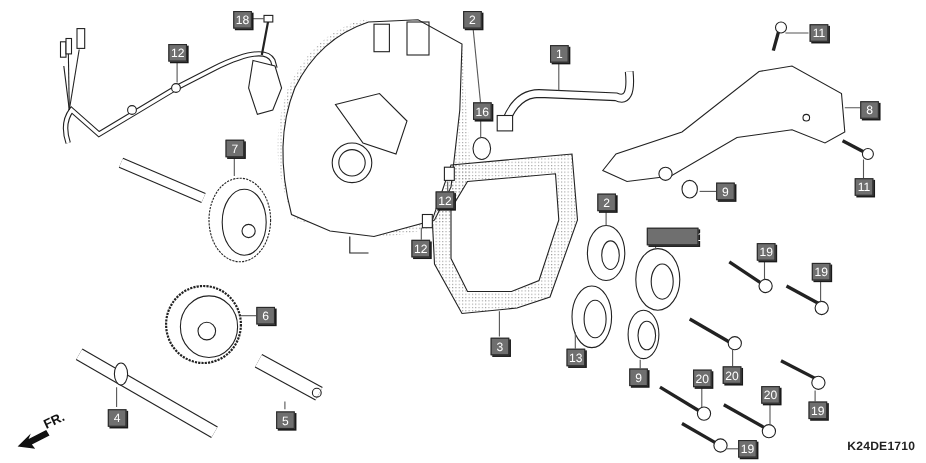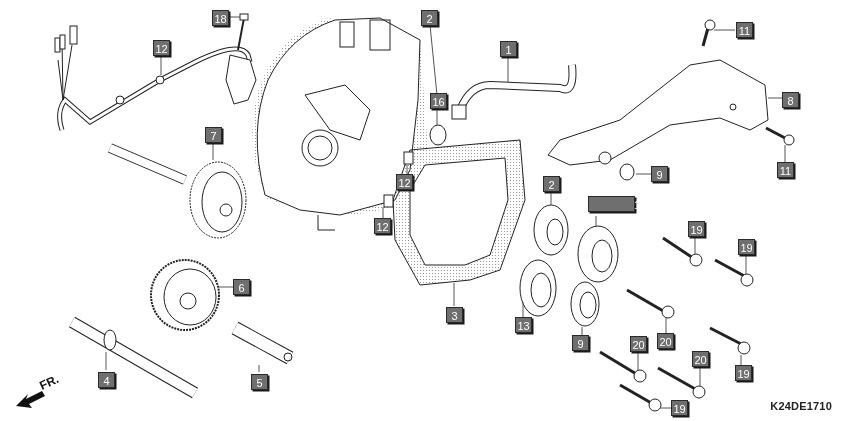--- a/index.html
+++ b/index.html
@@ -177,21 +177,21 @@
   <div class="callout" style="left:421px;top:10px;">2</div>
   <div class="callout" style="left:430px;top:93px;">16</div>
   <div class="callout" style="left:500px;top:41px;">1</div>
   <div class="callout" style="left:736px;top:22px;">11</div>
   <div class="callout" style="left:782px;top:92px;">8</div>
   <div class="callout" style="left:777px;top:162px;">11</div>
   <div class="callout" style="left:651px;top:166px;">9</div>
   <div class="callout" style="left:396px;top:174px;">12</div>
   <div class="callout" style="left:374px;top:218px;">12</div>
   <div class="callout" style="left:543px;top:176px;">2</div>
-  <div class="callout" style="left:588px;top:196px;padding-left:45px;">17</div>
+  <div class="callout" style="left:588px;top:207px;padding-left:45px;">17</div>
   <div class="callout" style="left:446px;top:307px;">3</div>
   <div class="callout" style="left:515px;top:317px;">13</div>
   <div class="callout" style="left:572px;top:335px;">9</div>
   <div class="callout" style="left:233px;top:279px;">6</div>
   <div class="callout" style="left:98px;top:372px;">4</div>
   <div class="callout" style="left:251px;top:374px;">5</div>
   <div class="callout" style="left:688px;top:221px;">19</div>
   <div class="callout" style="left:738px;top:239px;">19</div>
   <div class="callout" style="left:657px;top:333px;">20</div>
   <div class="callout" style="left:630px;top:336px;">20</div>

